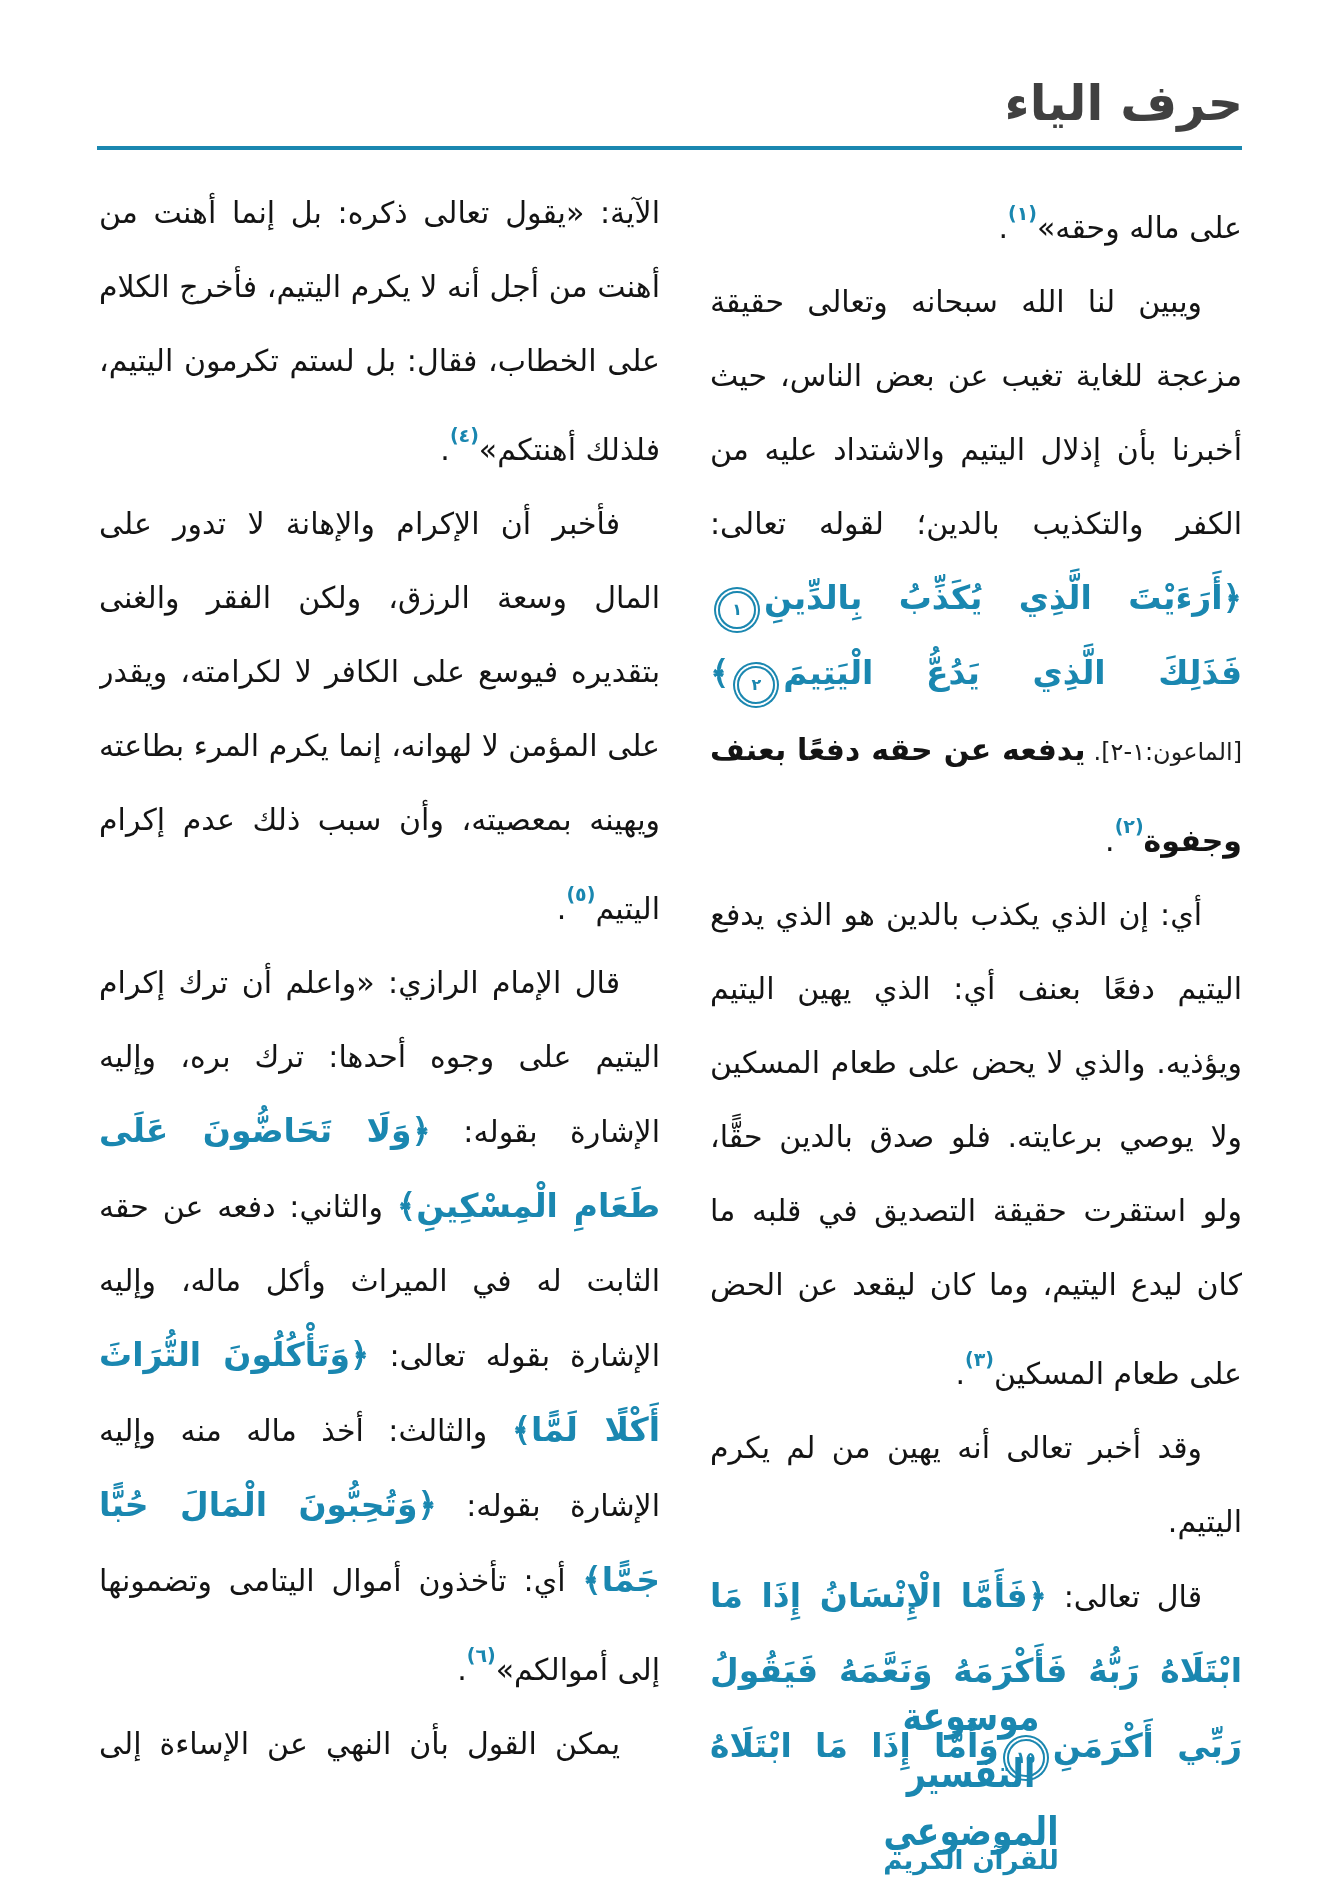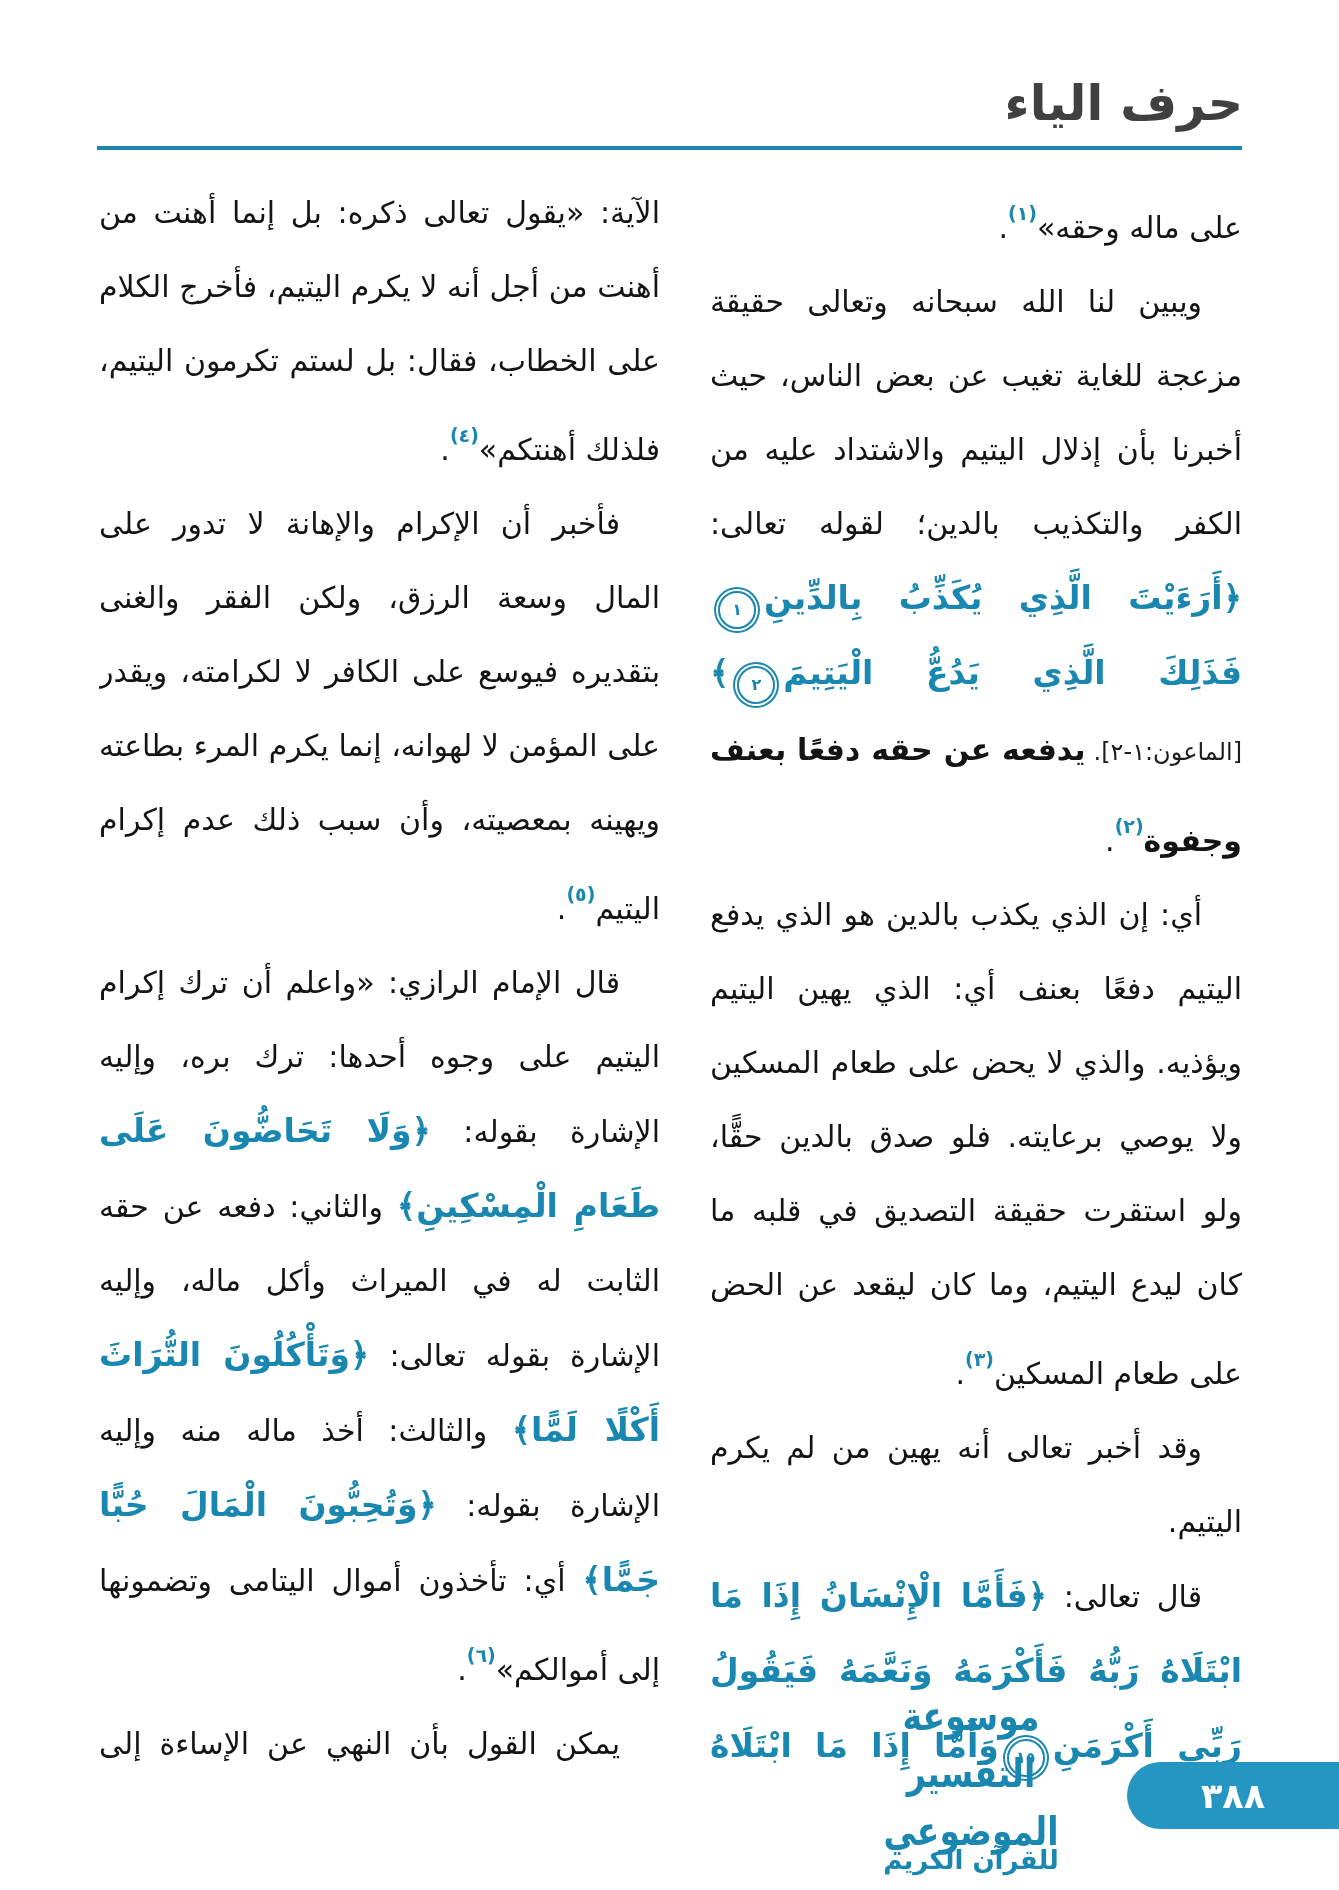--- a/index.html
+++ b/index.html
@@ -79,17 +79,14 @@
 
     </div>
 
   </div>
 
   <div class="logo">
     <div class="logo-line1">موسوعة التفسير الموضوعي</div>
     <div class="logo-line2">للقرآن الكريم</div>
   </div>
 
-  <div class="page-pill">
-    <span>٣٨٨</span>
-  </div>
 
 </div>
 
 </body></html>

